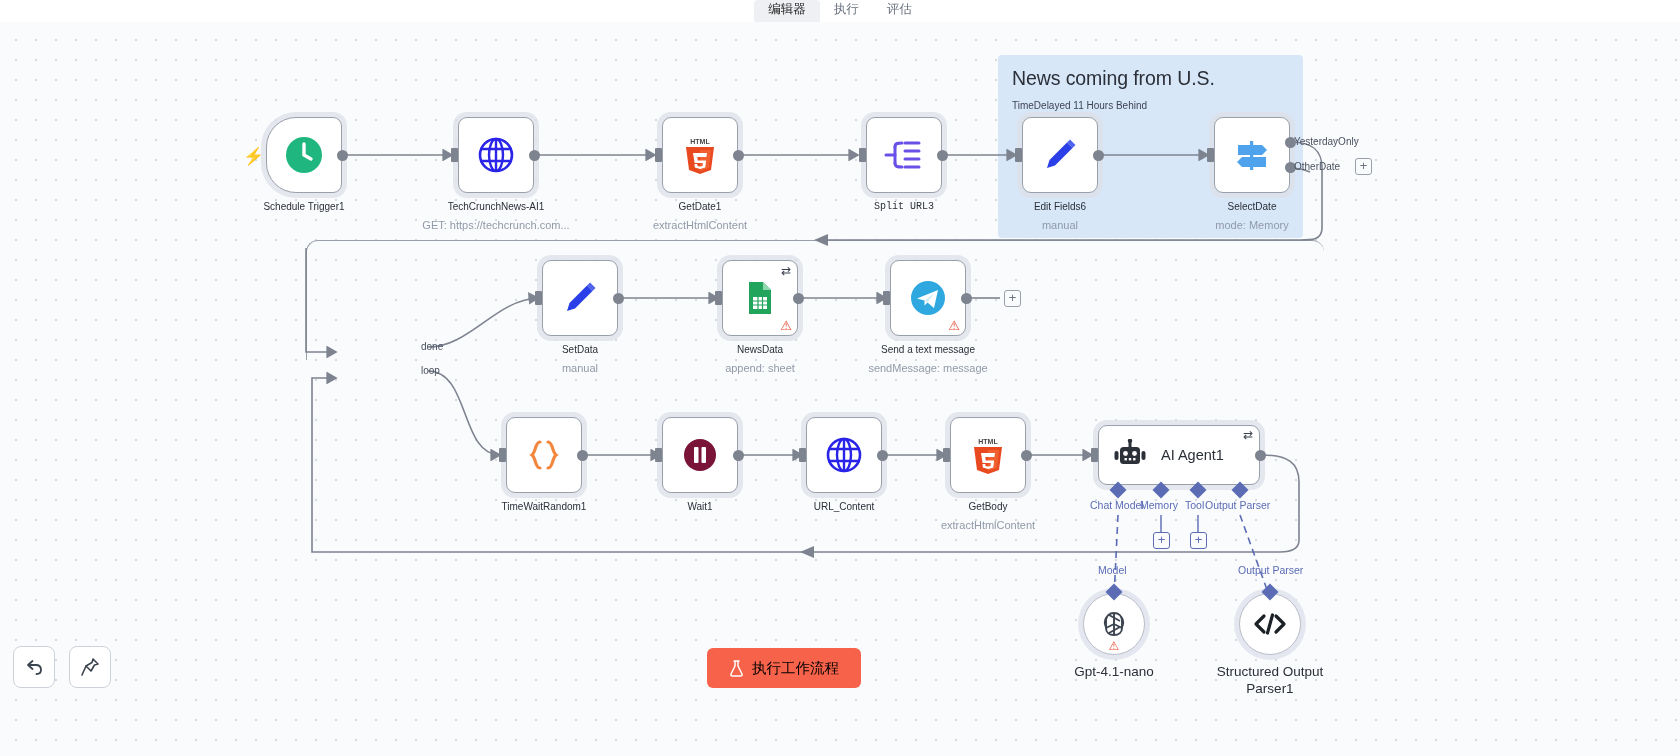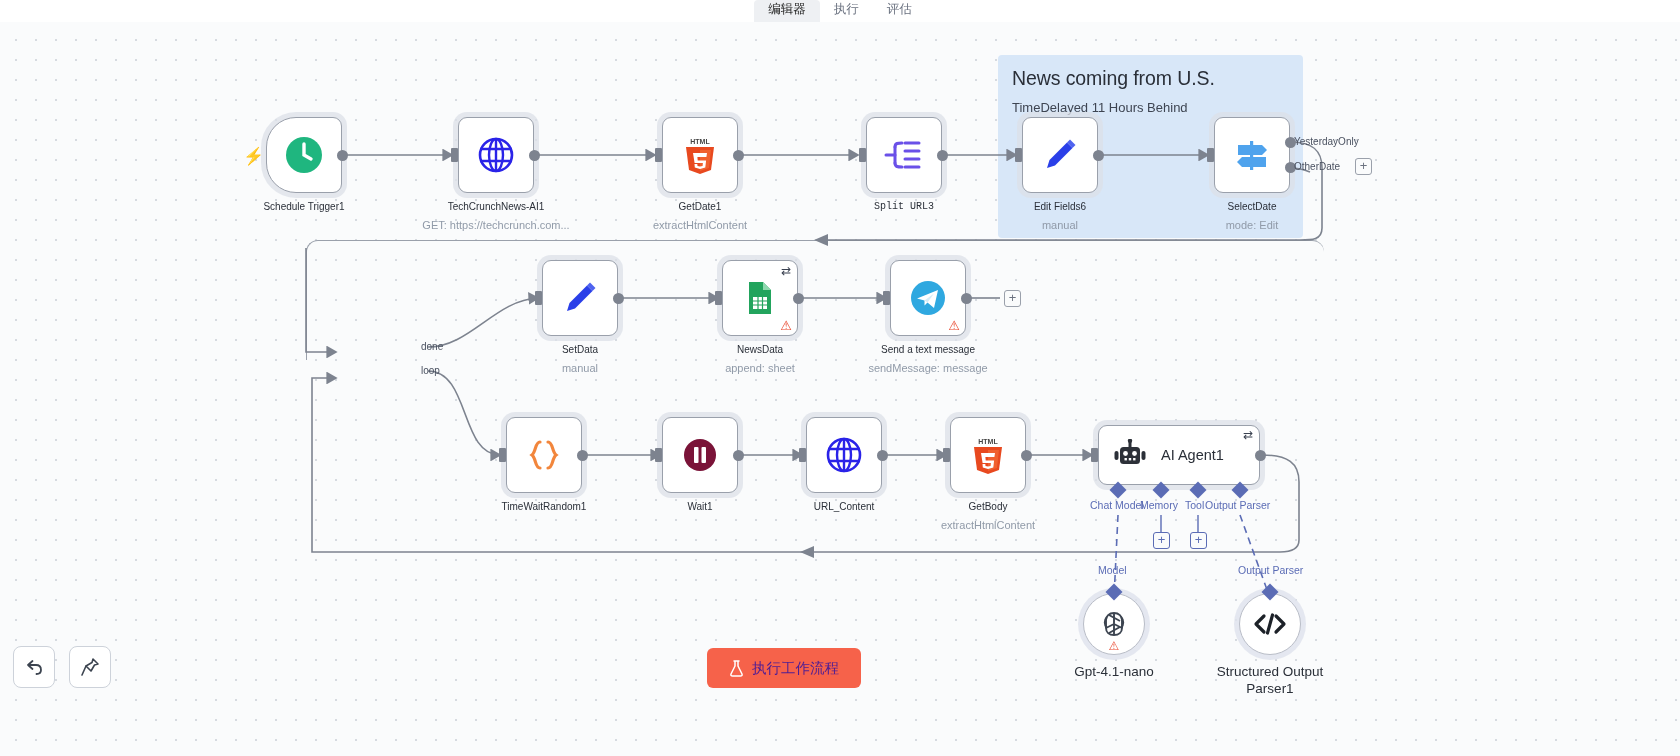--- a/index.html
+++ b/index.html
@@ -36,21 +36,21 @@
     position: absolute; left: 998px; top: 55px; width: 305px; height: 183px;
     background: #d8e7f8; border-radius: 4px; z-index: 1;
   }
   #sticky .note-title {
     position: absolute; left: 14px; top: 12px;
     font-size: 19.5px; color: #2a2f38; font-weight: 400; letter-spacing: -0.1px;
     white-space: nowrap;
   }
   #sticky .note-sub {
     position: absolute; left: 14px; top: 45px;
-    font-size: 13px; color: #3f4category; color: #3e4552; white-space: nowrap;
+    font-size: 10px; color: #3f4category; color: #3e4552; white-space: nowrap;
   }
   
   .loopframe {
     position: absolute; border: 1.5px solid #9aa0ab; border-radius: 12px;
     z-index: 1; pointer-events: none;
   }
   
   #edges { position: absolute; left: 0; top: 0; width: 1680px; height: 756px; z-index: 2; pointer-events: none; }
   
   .node {
@@ -120,21 +120,21 @@
   }
   .conlabel { position: absolute; font-size: 10.5px; color: #5b6cb5; white-space: nowrap; z-index: 7; }
   
   .ctrlbtn {
     position: absolute; width: 42px; height: 42px; background: #ffffff;
     border: 1.3px solid #cdd2da; border-radius: 8px;
     display: flex; align-items: center; justify-content: center; cursor: pointer; z-index: 20;
   }
   #execbtn {
     position: absolute; left: 707px; top: 648px; width: 154px; height: 40px;
-    background: #f6624a; border-radius: 6px; color: #4c1d95;
+    background: #f6624a; border-radius: 6px; color: #000000;
     display: flex; align-items: center; justify-content: center; gap: 8px;
     font-size: 14.5px; cursor: pointer; z-index: 20;
   }
   .bolt { position: absolute; font-size: 17px; color: #f4623a; z-index: 6; }
 </style>
 </head>
 <body>
 
 <div id="canvas">
 
@@ -285,21 +285,21 @@
     <div class="box">
       <svg width="42" height="40" viewBox="0 0 42 40">
         <rect x="19" y="6" width="3.2" height="29" fill="#4fa3ed"></rect>
         <path d="M7 10 H31 L36 15 L31 20 H7 Z" fill="#4fa3ed"></path>
         <path d="M35 22 H11 L6 27 L11 32 H35 Z" fill="#4fa3ed"></path>
       </svg>
     </div>
     <div class="port" style="left:71px; top:20px;"></div>
     <div class="port" style="left:71px; top:45px;"></div>
     <div class="label">SelectDate</div>
-    <div class="sublabel">mode: Edit</div>
+    <div class="sublabel">mode: Memory</div>
   </div>
   <div class="portlabel" style="left:1294px; top:136px;">YesterdayOnly</div>
   <div class="portlabel" style="left:1294px; top:161px;">OtherDate</div>
   <div class="plusbtn" style="left:1355px; top:158px;">+</div>
 
   <div class="portlabel" style="left:421px; top:341px;">done</div>
   <div class="portlabel" style="left:421px; top:365px;">loop</div>
 
   <div class="node" style="left:542px; top:260px;">
     <div class="inport" style="left:-7px; top:31px;"></div>

